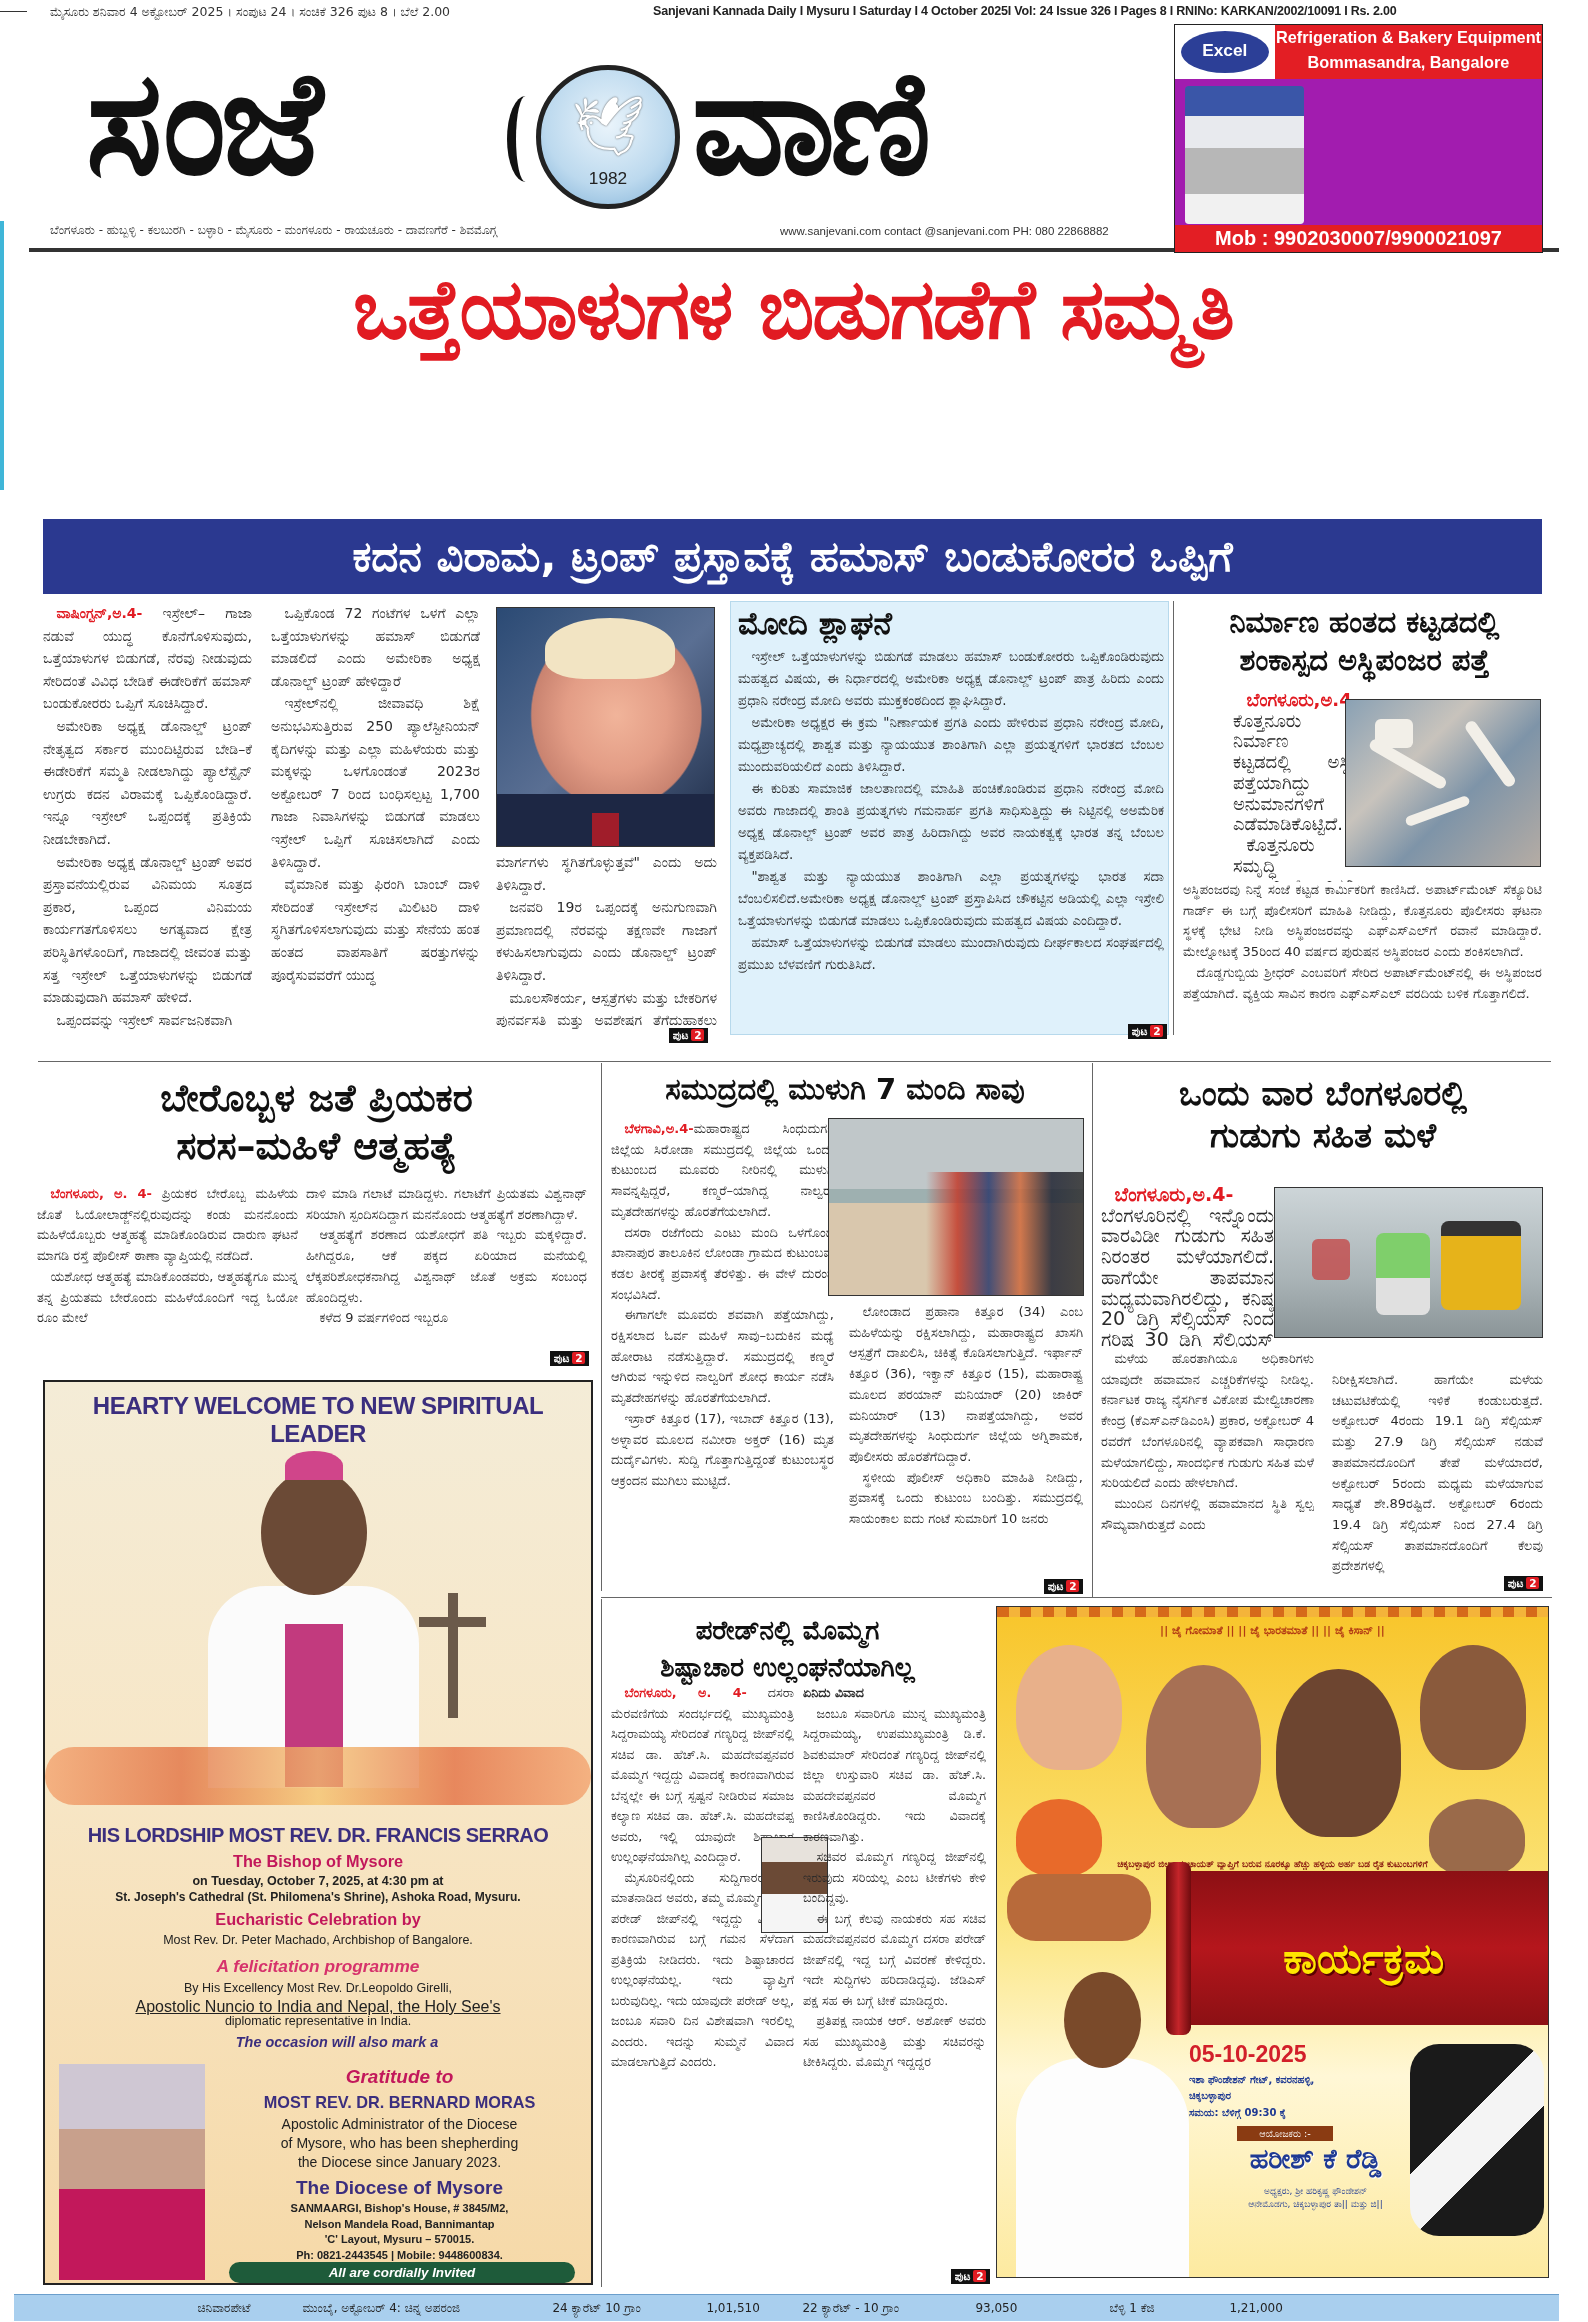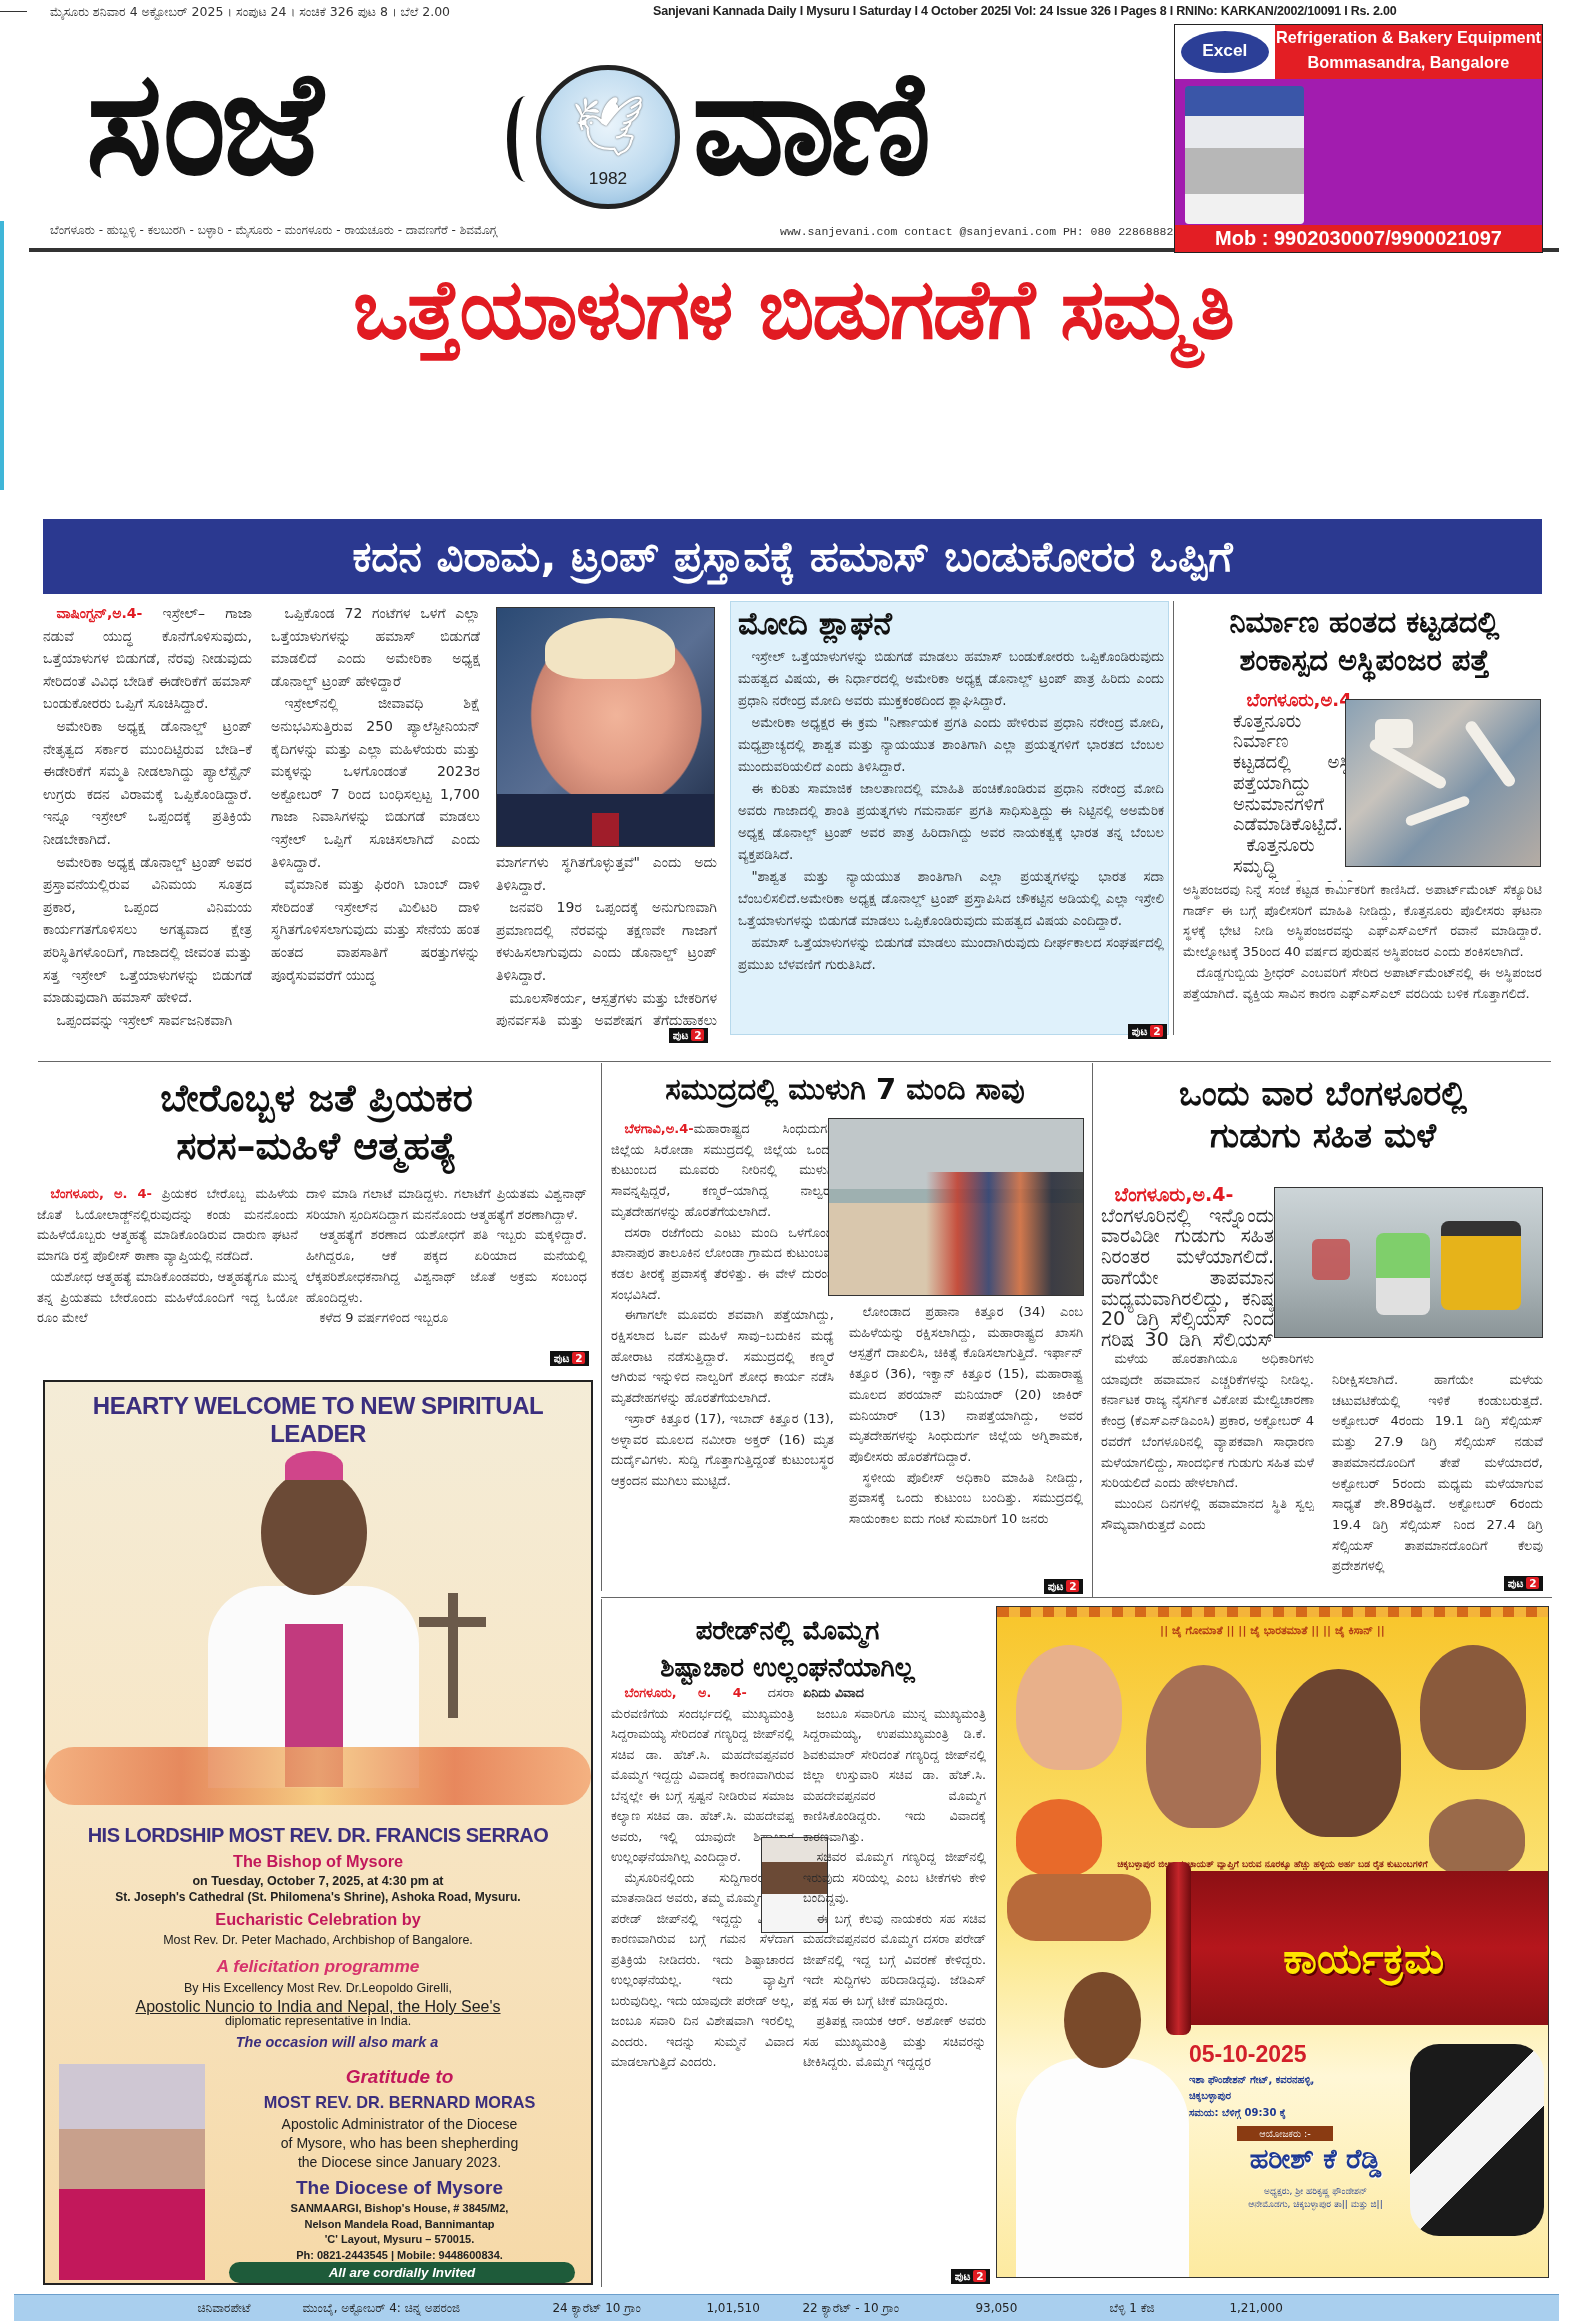--- a/index.html
+++ b/index.html
@@ -17,21 +17,21 @@
   .masthead { left: 48px; top: 38px; width: 1124px; height: 178px; }
   .mast-word { position:absolute; top: 7.7px; font-family:"DejaVu Serif", serif; font-weight:900; font-size: 144px; line-height:154px; color:#111; letter-spacing:-5.8px; }
   .mast-left { left: 38px; }
   .mast-right { left: 644px; }
   .mast-logo { position:absolute; left: 488px; top: 27px; width: 144px; height: 144px; border-radius:50%; border: 5.8px solid #222; background: radial-gradient(circle at 50% 40%, #eaf4fb 0%, #bcd9ee 60%, #7fb0d7 100%); }
   .mast-logo .dove { position:absolute; left:29px; top:27px; width:77px; height:58px; font-size:58px; line-height:58px; text-align:center; color:#fff; text-shadow: 0 0 1.9px #444; }
   .mast-logo .year { position:absolute; left:0; right:0; bottom:15.4px; text-align:center; font-size:17.3px; color:#222; font-family:"Liberation Sans", sans-serif; }
   .mast-paren { position:absolute; left: 459px; top: 58px; width: 37px; height: 86px; border-radius: 50%; border-left: 9.6px solid #111; }
 
   .cities { left: 50px; top: 223px; font-size: 12px; color:#333; white-space:nowrap; }
-  .contact { left: 780px; top: 225px; font-size: 11.5px; color:#333; font-family:Liberation Mono, monospace; white-space:nowrap; }
+  .contact { left: 780px; top: 225px; font-size: 11.5px; color:#333; font-family:Liberation Sans, sans-serif; white-space:nowrap; }
   .mast-rule { left: 29px; top: 248px; width: 1530px; height: 3.8px; background:#333; }
 
   
   .hdr-ad { left: 1174px; top: 24px; width: 369px; height: 229px; border: 1.9px solid #222; background:#a21caf; }
   .hdr-ad .brand { position:absolute; left:0; top:0; width:100px; height:54px; background:#fff; }
   .hdr-ad .brand .oval { position:absolute; left:5.8px; top:5.8px; width:88px; height:42px; border-radius:50%; background:#2c3f97; color:#fff; font-weight:bold; font-size:17.3px; text-align:center; line-height:38px; font-family:"Liberation Sans", sans-serif; }
   .hdr-ad .titlebox { position:absolute; left:100px; top:0; right:0; height:54px; background:#e31e24; color:#fff; font-family:"Liberation Sans", sans-serif; font-weight:bold; text-align:center; }
   .hdr-ad .titlebox .l1 { font-size:16.3px; line-height:25px; }
   .hdr-ad .titlebox .l2 { font-size:16.3px; line-height:25px; }
   .hdr-ad .photo { position:absolute; left:9.6px; top:61px; width:119px; height:138px; background: linear-gradient(#3a56a8 0 22%, #e8eaee 22% 45%, #b7b7b7 45% 78%, #f1f1f1 78%); border-radius:3.8px; }

